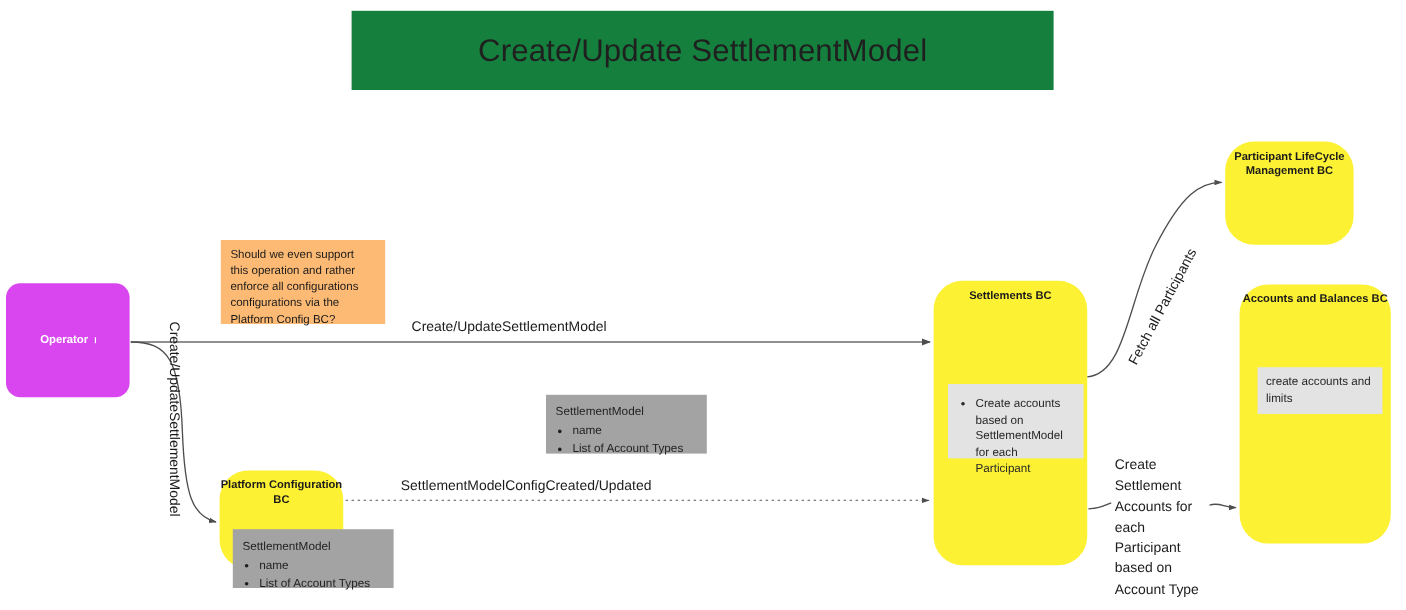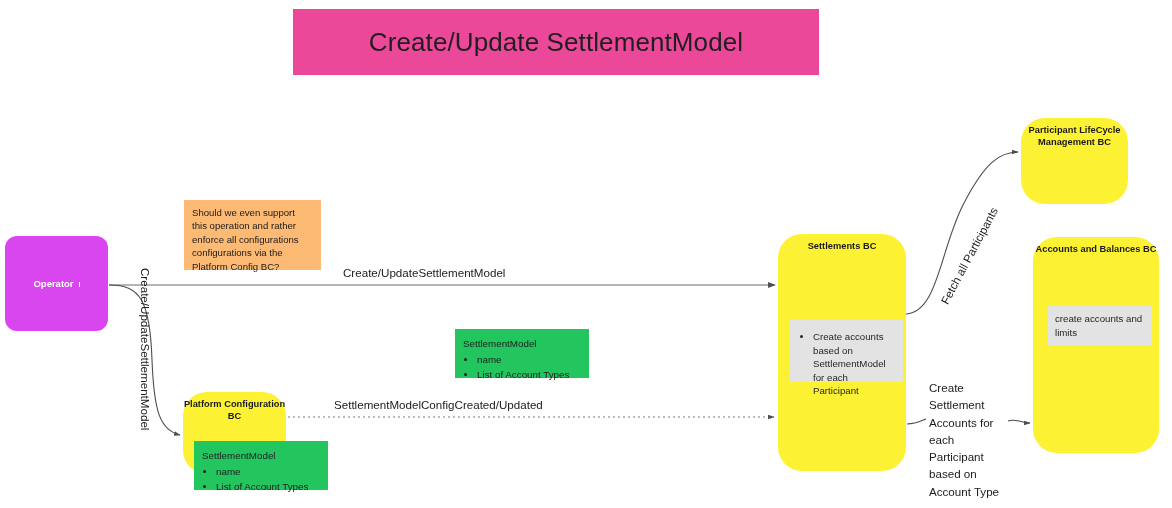--- a/index.html
+++ b/index.html
@@ -29,22 +29,22 @@
     pointer-events: none;
   }
   .node {
     position: absolute;
     box-sizing: border-box;
   }
 
   
   #title-banner {
     left: 293px; top: 9px;
-    width: 526px; height: 66px;
-    background: #ec4899;
+    width: 585px; height: 66px;
+    background: #15803d;
     display: flex;
     align-items: center;
     justify-content: center;
   }
   #title-banner .title-text {
     font-size: 26px;
     font-weight: 400;
     color: #1f1f1f;
     letter-spacing: 0.1px;
   }
@@ -116,21 +116,21 @@
   }
   .gray-note .gn-line { font-size: 9.7px; color: #262626; display: block; }
   .gray-note ul { margin: 4px; padding-left: 12px; }
   .gray-note li { font-size: 9.7px; color: #262626; line-height: 13.5px; }
 
   #settlements-note { left: 790px; top: 320px; width: 113px; height: 62px; }
   #accounts-note { left: 1048px; top: 306px; width: 104px; height: 39px; }
 
   
   .green-box {
-    background: #22c55e;
+    background: #a3a3a3;
     padding: 7px 8px 20px 8px;
   }
   .green-box .gb-title {
     font-size: 9.8px;
     color: #1f1f1f;
     display: block;
     line-height: 15px;
   }
   .green-box ul { margin: 2px 0 0 0; padding-left: 14px; }
   .green-box li {

